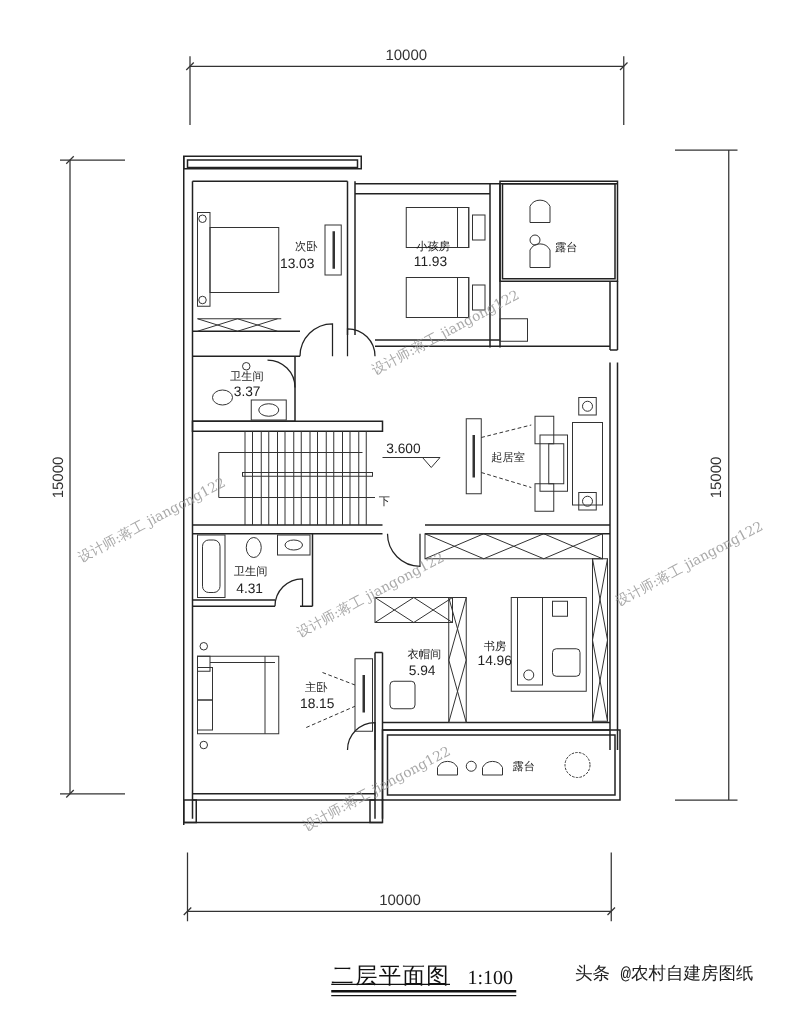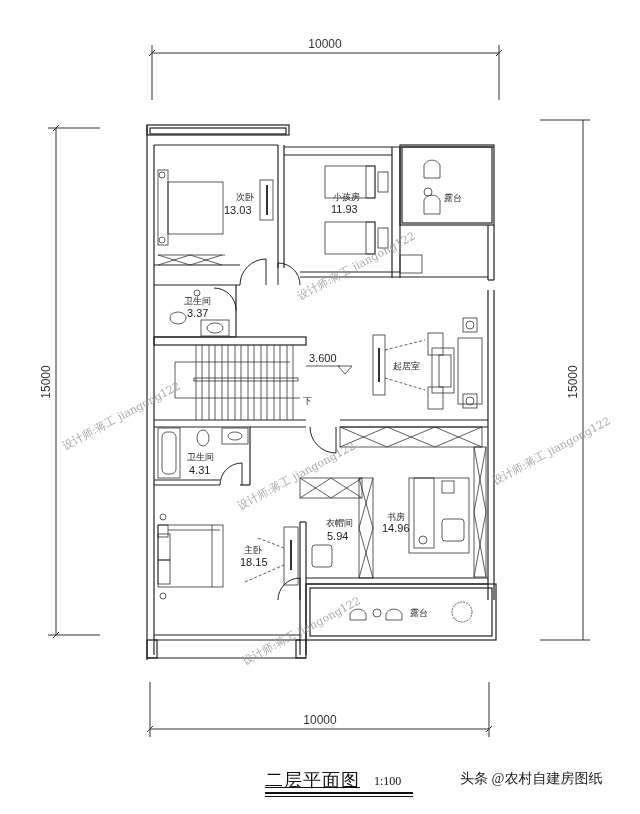--- a/index.html
+++ b/index.html
@@ -6,24 +6,24 @@
   body { width: 640px; height: 814px; position: relative; overflow: hidden;
          font-family: "DejaVu Sans", sans-serif; color: #222; }
   #plan { position: absolute; left: 0; top: 0; }
   .dim-text { font-family: "Liberation Sans", sans-serif; font-size: 12px; fill: #333; }
   .room-label { font-family: "DejaVu Sans", sans-serif; font-size: 9px; fill: #222; }
   .room-area { font-family: "Liberation Sans", sans-serif; font-size: 11px; fill: #222; }
   .wm { font-family: "DejaVu Serif", serif; font-size: 11px; fill: #999; opacity: .85; }
   .title-cn { position: absolute; left: 265px; top: 768px; font-family: "DejaVu Serif", serif;
               font-size: 18px; color: #111; letter-spacing: 1px; text-decoration: underline; }
   .title-scale { position: absolute; left: 374px; top: 774px; font-family: "Liberation Serif", serif;
-                 font-size: 12px; color: #111; }
+                 font-size: 16px; color: #111; }
   .title-rule1 { position: absolute; left: 265px; top: 792px; width: 148px; height: 2px; background: #111; }
   .title-rule2 { position: absolute; left: 265px; top: 796px; width: 148px; height: 1px; background: #111; }
-  .credit { position: absolute; left: 460px; top: 770px; font-family: Liberation Serif, serif;
+  .credit { position: absolute; left: 460px; top: 770px; font-family: Liberation Mono, monospace;
             font-size: 14px; color: #222; }
 </style>
 </head>
 <body>
 
 <svg id="plan" width="640" height="814" viewBox="0 0 640 814" xmlns="http://www.w3.org/2000/svg">
   <g stroke="#333" stroke-width="1" fill="none">
 
     <g>
       <line x1="152" y1="53" x2="499" y2="53"></line>

